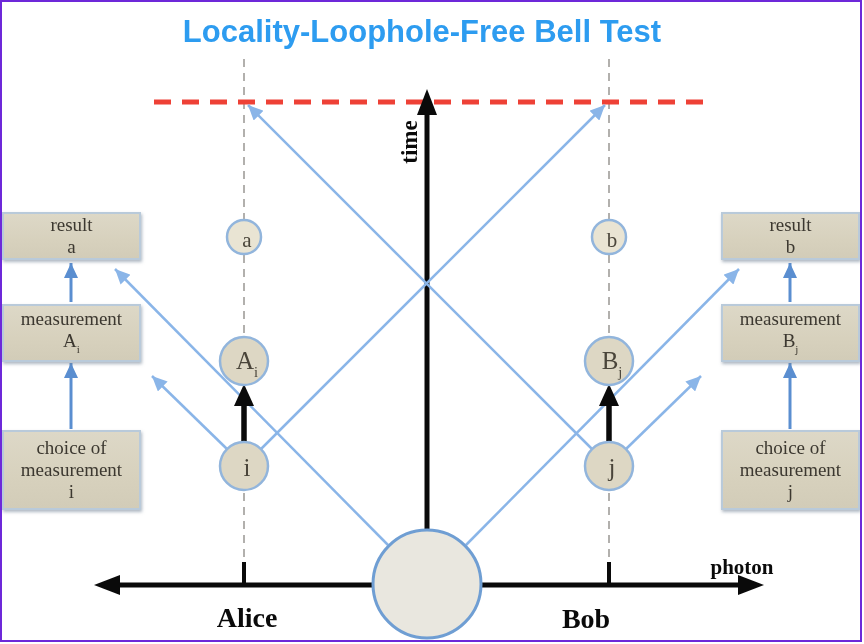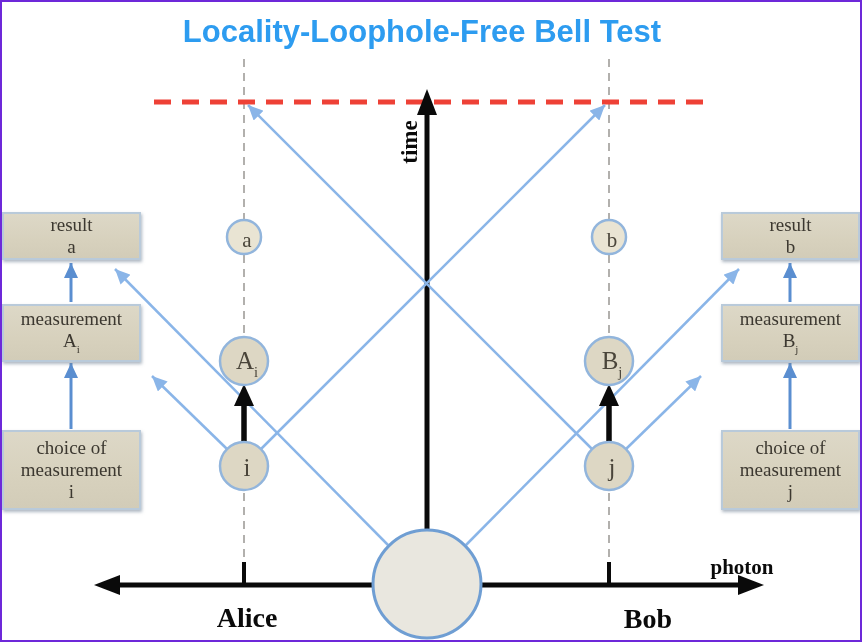--- a/index.html
+++ b/index.html
@@ -91,21 +91,21 @@
     <circle cx="610" cy="467" r="24" fill="#ddd7c4" stroke="#92b5dc" stroke-width="2.5"></circle>
     <circle cx="428" cy="585" r="54" fill="#e9e7df" stroke="#6f9ed3" stroke-width="3"></circle>
   </svg>
 
   <div class="abs title">Locality-Loophole-Free Bell Test</div>
 
   <div class="abs axis-label" style="left:378px;top:127px;width:60px;font-size:23px;transform:rotate(-90deg);">time</div>
   <div class="abs axis-label" style="left:700px;top:553px;width:80px;font-size:21px;">photon</div>
 
   <div class="abs party-label" style="left:185px;top:600px;width:120px;">Alice</div>
-  <div class="abs party-label" style="left:550px;top:601px;width:120px;text-align:right;">Bob</div>
+  <div class="abs party-label" style="left:524px;top:601px;width:120px;">Bob</div>
 
 
   <div class="abs evt-label small-evt" style="left:227px;top:222px;width:36px;height:32px;">a</div>
   <div class="abs evt-label small-evt" style="left:592px;top:222px;width:36px;height:32px;">b</div>
   <div class="abs evt-label big-evt" style="left:221px;top:338px;width:48px;height:46px;">
     <span><span>A</span><sub class="ss">i</sub></span>
   </div>
   <div class="abs evt-label big-evt" style="left:586px;top:338px;width:48px;height:46px;">
     <span><span>B</span><sub class="ss">j</sub></span>
   </div>

